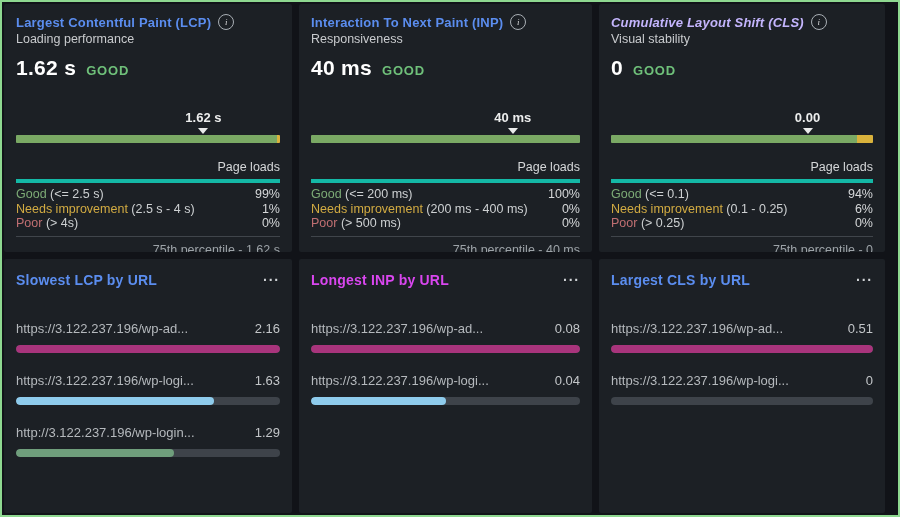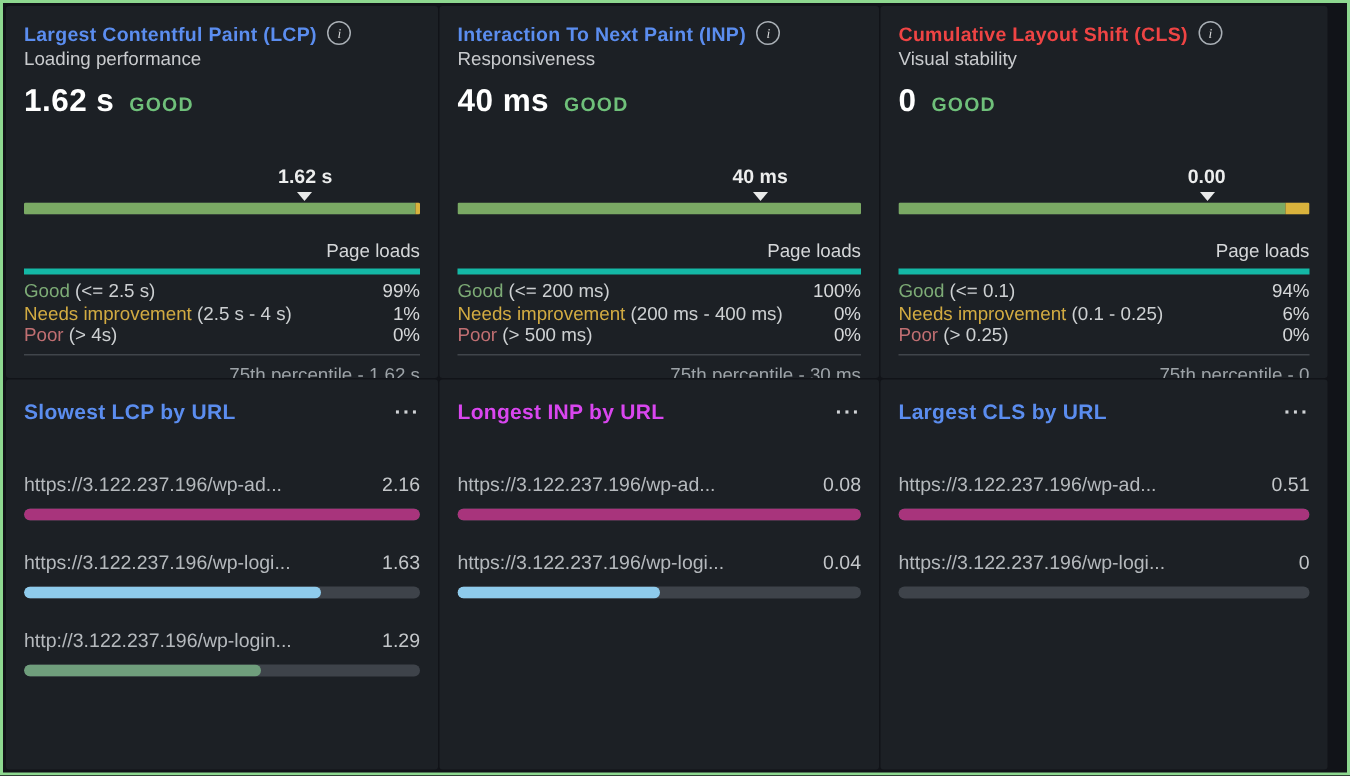--- a/index.html
+++ b/index.html
@@ -2,21 +2,21 @@
 <html><head>
 <meta charset="utf-8">
 <style>
   html,body{margin:0;padding:0;background:#111318;}
   .frame{
     width:900px;height:517px;box-sizing:border-box;
     border:2px solid #8ed890;background:#111318;
     display:grid;
     grid-template-columns:288px 293px 1fr;
     grid-template-rows:248px 1fr;
-    gap:1px;
+    gap:7px;
     padding:2px 13px 2px 2px;
     font-family:"Liberation Sans",sans-serif;
   }
   .panel{background:#1c2025;border-radius:2px;box-sizing:border-box;overflow:hidden;}
   .mpanel{padding:10px 12px 0 12px;}
   .lpanel{padding:13px 12px 0 12px;}
 
   
   .title-row{display:flex;align-items:center;gap:7px;}
   .ptitle{font-size:13px;font-weight:bold;letter-spacing:.2px;}
@@ -131,27 +131,27 @@
         </div>
         <div class="dist-row">
           <span class="dist-label"><span style="color: rgb(210, 171, 66);">Needs improvement</span> <span class="dist-range">(200 ms - 400 ms)</span></span>
           <span class="dist-value">0%</span>
         </div>
         <div class="dist-row">
           <span class="dist-label"><span style="color: rgb(192, 111, 114);">Poor</span> <span class="dist-range">(&gt; 500 ms)</span></span>
           <span class="dist-value">0%</span>
         </div>
       </div>
-      <div class="dist-footer">75th percentile - 30 ms</div>
+      <div class="dist-footer">75th percentile - 40 ms</div>
     </div>
   </div>
 
   <div class="panel mpanel">
     <div class="title-row">
-      <span class="ptitle" style="color: #ef4444;">Cumulative Layout Shift (CLS)</span>
+      <span class="ptitle" style="color: #c4b5fd; font-style: italic;">Cumulative Layout Shift (CLS)</span>
       <span class="info-icon">i</span>
     </div>
     <div class="subtitle">Visual stability</div>
     <div class="value-row">
       <span class="big-value">0</span>
       <span class="status" style="color: rgb(111, 192, 122);">GOOD</span>
     </div>
     <div class="marker-area">
       <span class="marker-label" style="left: 75%;">0.00</span>
       <span class="marker-arrow" style="left: 75%;"></span>

